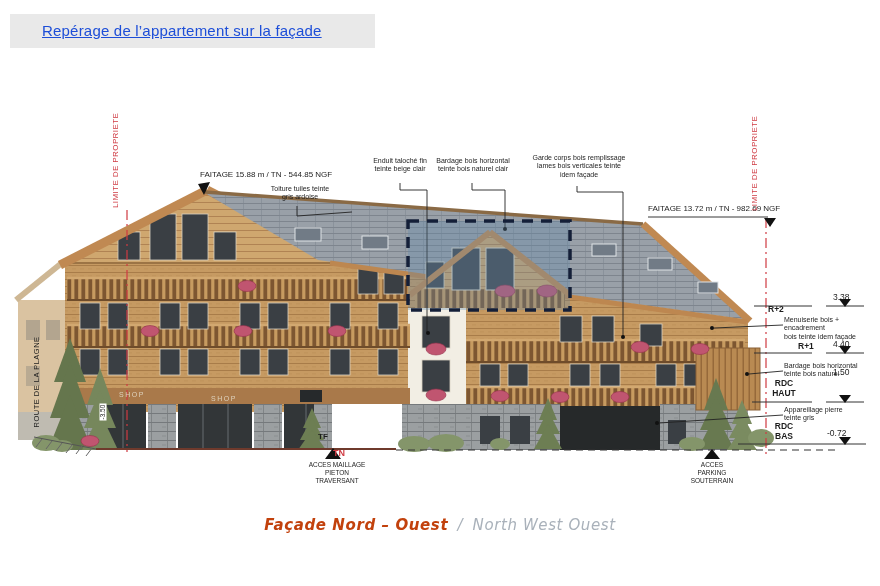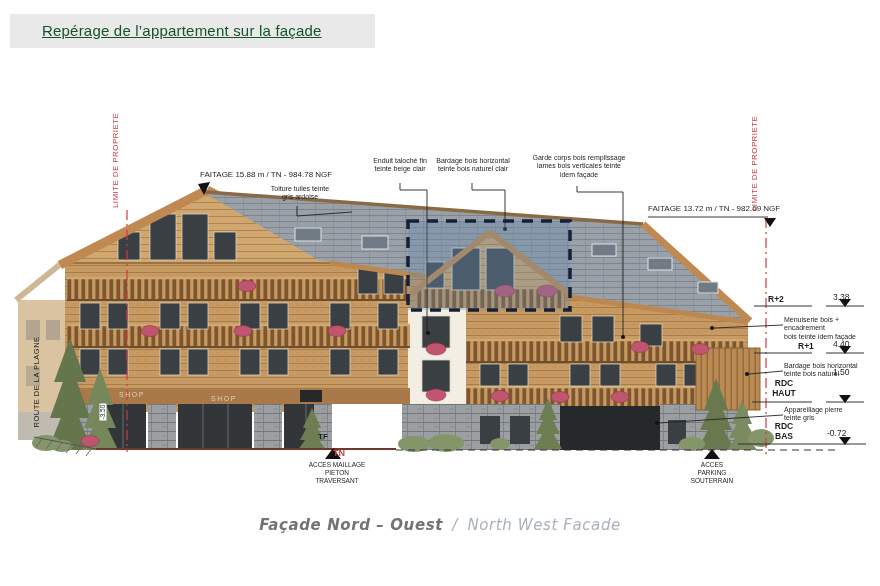--- a/index.html
+++ b/index.html
@@ -1,30 +1,30 @@
 <!DOCTYPE html>
 <html><head>
 <meta charset="utf-8">
 <style>
   html,body{margin:0;padding:0;background:#fff;}
   .canvas{position:relative;width:880px;height:586px;background:#fff;overflow:hidden;
           font-family:"Liberation Sans",sans-serif;color:#1d1d1d;}
   .banner{position:absolute;left:10px;top:14px;width:365px;height:34px;background:#e9e9e9;}
-  .title{position:absolute;left:32px;top:8px;font-size:15px;color:#14532d;
+  .title{position:absolute;left:32px;top:8px;font-size:15px;color:#1d4ed8;
          text-decoration:underline;letter-spacing:.2px;}
   svg.draw{position:absolute;left:0;top:0;}
   .lbl{position:absolute;line-height:1.2;white-space:pre-line;color:#1d1d1d;}
   .c{text-align:center;}
   .vlabel{position:absolute;transform-origin:0 100%;transform:rotate(-90deg);
           white-space:nowrap;line-height:1;}
   .red{color:#cf3a42;}
   .caption{position:absolute;left:0;top:516px;width:880px;text-align:center;
            font-family:"DejaVu Sans",sans-serif;font-style:italic;font-size:15px;
            letter-spacing:.6px;}
-  .caption .fr{color:#737373;font-weight:600;}
+  .caption .fr{color:#c2410c;font-weight:600;}
   .caption .sep{color:#a9b1ba;margin:0 4px;}
   .caption .en{color:#a9b1ba;}
   .shop{color:#ded2bd;letter-spacing:1.5px;font-size:7px;}
 </style>
 </head>
 <body>
 
 <div class="canvas">
 
   <div class="banner">
@@ -307,40 +307,40 @@
       <polygon points="839,437 851,437 845,445"></polygon>
       <polygon points="333,448 325,459 341,459"></polygon>
       <polygon points="712,449 704,459 720,459"></polygon>
     </g>
 
     <g>
       <rect x="408" y="221" width="162" height="89" fill="#6088aa" fill-opacity="0.32" stroke="#141f38" stroke-width="3.5" stroke-dasharray="11 8"></rect>
     </g>
   </svg>
 
-  <div class="lbl" style="left:200px;top:170px;font-size:8px;">FAITAGE 15.88 m / TN - 984.78 NGF</div>
+  <div class="lbl" style="left:200px;top:170px;font-size:8px;">FAITAGE 15.88 m / TN - 544.85 NGF</div>
   <div class="lbl c" style="left:252px;top:185px;width:96px;font-size:7px;">Toiture tuiles teinte
 gris ardoise</div>
   <div class="lbl c" style="left:362px;top:157px;width:76px;font-size:7px;">Enduit taloché fin
 teinte beige clair</div>
   <div class="lbl c" style="left:428px;top:157px;width:90px;font-size:7px;">Bardage bois horizontal
 teinte bois naturel clair</div>
   <div class="lbl c" style="left:524px;top:154px;width:110px;font-size:7px;">Garde corps bois remplissage
 lames bois verticales teinte
 idem façade</div>
   <div class="lbl" style="left:648px;top:204px;font-size:8px;">FAITAGE 13.72 m / TN - 982.69 NGF</div>
 
   <div class="lbl" style="left:784px;top:316px;width:95px;font-size:7px;">Menuiserie bois + encadrement
 bois teinte idem façade</div>
   <div class="lbl" style="left:784px;top:362px;width:95px;font-size:7px;">Bardage bois horizontal
 teinte bois naturel</div>
   <div class="lbl" style="left:784px;top:406px;width:95px;font-size:7px;">Appareillage pierre
 teinte gris</div>
 
-  <div class="lbl" style="left:768px;top:294px;font-size:8.5px;font-weight:600;">R+2</div>
+  <div class="lbl" style="left:768px;top:304px;font-size:8.5px;font-weight:600;">R+2</div>
   <div class="lbl" style="left:833px;top:292px;font-size:8.5px;">3.38</div>
   <div class="lbl" style="left:768px;top:341px;font-size:8.5px;font-weight:600;padding-left:30px;">R+1</div>
   <div class="lbl" style="left:833px;top:339px;font-size:8.5px;">4.40</div>
   <div class="lbl c" style="left:762px;top:378px;width:44px;font-size:8.5px;font-weight:600;">RDC
 HAUT</div>
   <div class="lbl" style="left:833px;top:367px;font-size:8.5px;">1.50</div>
   <div class="lbl c" style="left:762px;top:421px;width:44px;font-size:8.5px;font-weight:600;">RDC
 BAS</div>
   <div class="lbl" style="left:827px;top:428px;font-size:8.5px;">-0.72</div>
 
@@ -357,16 +357,16 @@
   <div class="lbl c" style="left:672px;top:461px;width:80px;font-size:6.5px;">ACCES
 PARKING
 SOUTERRAIN</div>
 
   <div class="lbl shop" style="left:119px;top:391px;">SHOP</div>
   <div class="lbl shop" style="left:211px;top:395px;">SHOP</div>
 
   <div class="caption">
     <span class="fr">Façade Nord – Ouest</span>
     <span class="sep">/</span>
-    <span class="en">North West Facade</span>
+    <span class="en">North West Ouest</span>
   </div>
 
 </div>
 
 </body></html>

